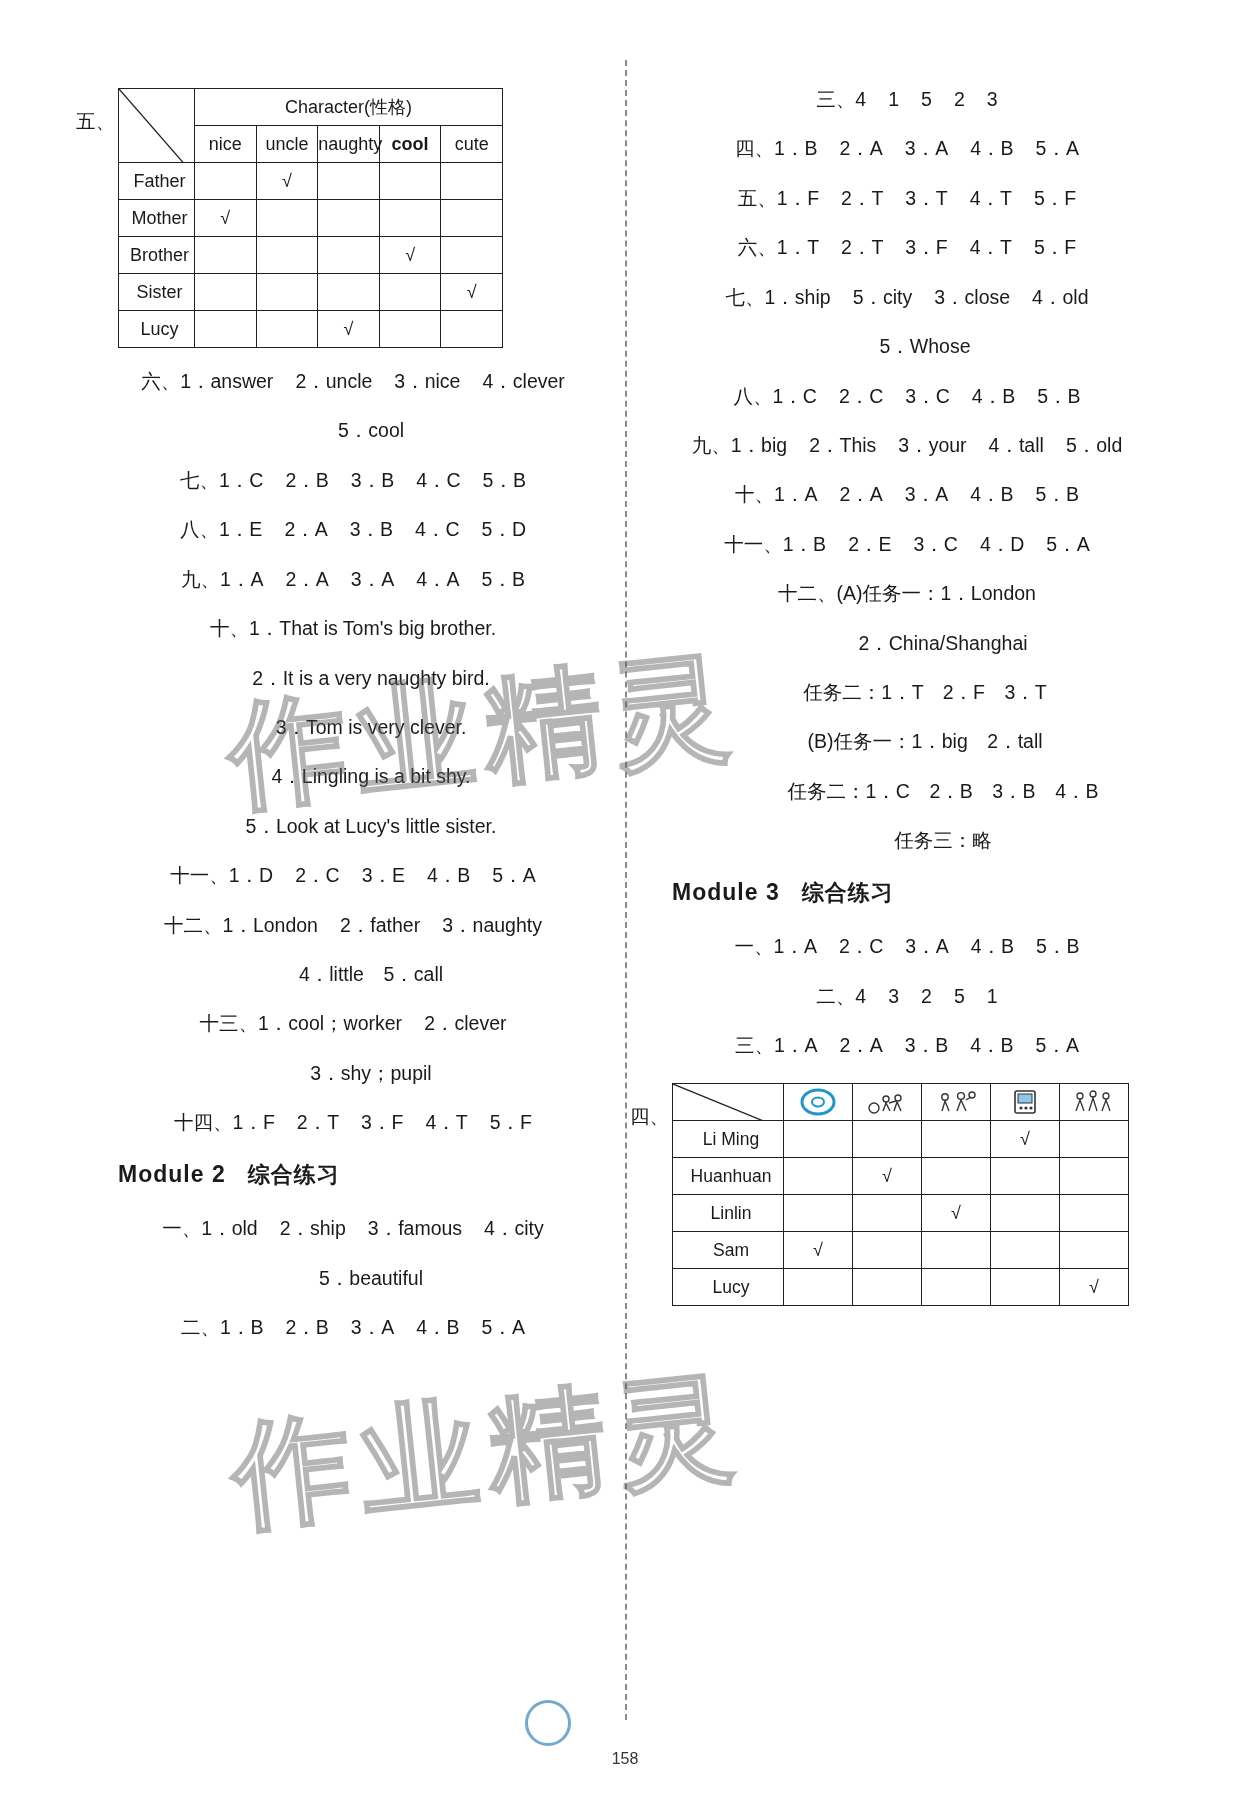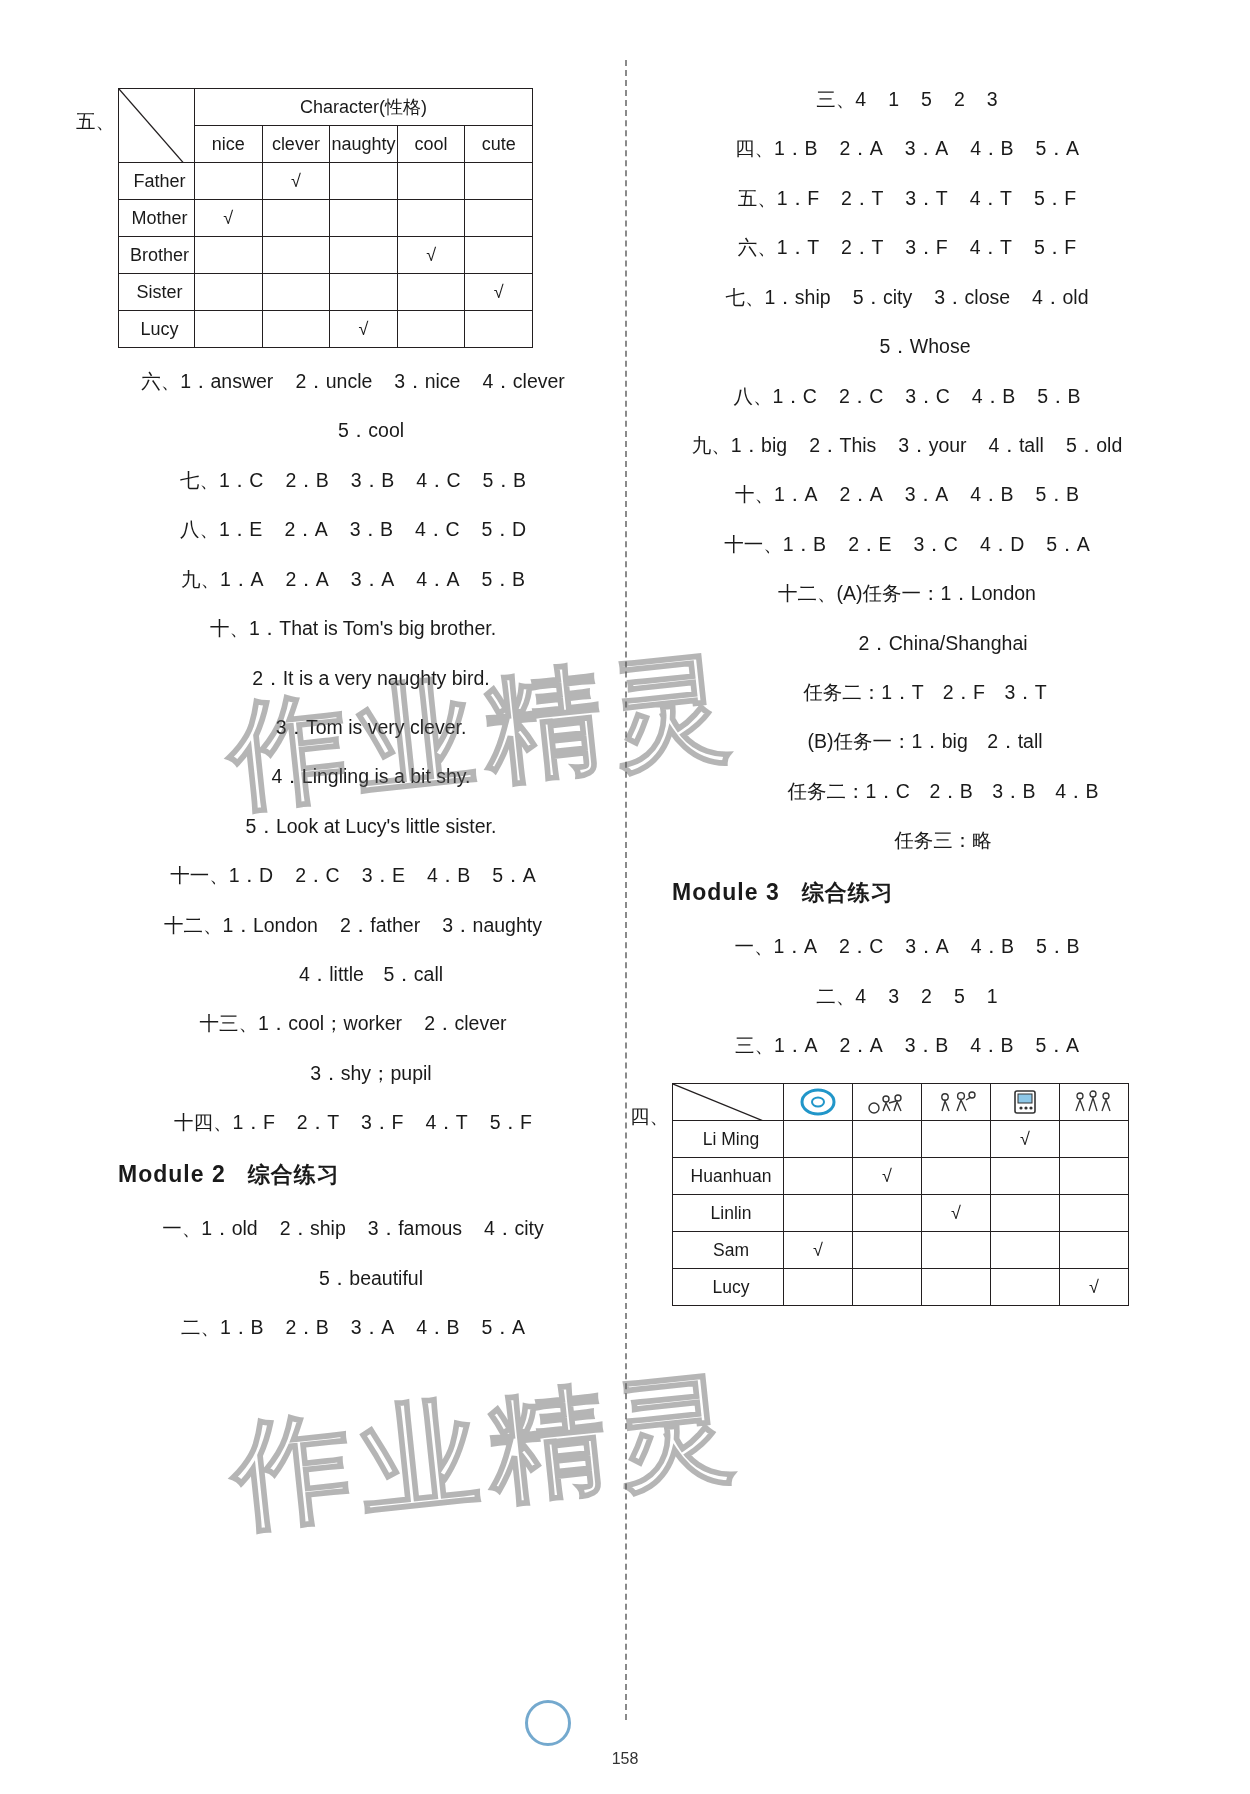--- a/index.html
+++ b/index.html
@@ -48,26 +48,26 @@
     border-collapse:collapse;
     table-layout:fixed;
   }
   table.grid td{
     border:1.3px solid #231f20;
     text-align:center;
     font-size:18px;
     height:36px;
     padding:0;
   }
-  .t1{ width:415px; }
+  .t1{ width:385px; }
   .t1 .c0{ width:75px; }
   .t1 .c1{ width:62px; }
   .t1 .c2{ width:70px; }
   .t1 .c3{ width:92px; }
-  .t1 .c4{ width:60px; }
+  .t1 .c4{ width:60px;font-weight:bold; }
   .t1 .c5{ width:56px;text-align:center; }
   .hdr-title{ height:50px; font-size:18.5px; }
   .diag{
     position:relative;
     overflow:hidden;
   }
   .diag svg{ position:absolute;left:0;top:0; }
   .rowlbl{ text-align:left; padding-left:6px !important; font-size:18px;}
   .chk{ font-size:22px; line-height:1; }
 
@@ -137,21 +137,21 @@
             <tr>
           <td class="c0 diag" rowspan="2">
             <svg width="75" height="86" viewBox="0 0 75 86">
                   <line x1="0" y1="0" x2="75" y2="86" stroke="#231f20" stroke-width="1.3"></line>
                 </svg>
           </td>
           <td class="hdr-title" colspan="5">Character(性格)</td>
         </tr>
         <tr>
           <td class="c1">nice</td>
-          <td class="c2">clever</td>
+          <td class="c2">uncle</td>
           <td class="c3">naughty</td>
           <td class="c4">cool</td>
           <td class="c5">cute</td>
         </tr>
         <tr>
           <td class="rowlbl">Father</td>
           <td></td>
           <td class="chk">√</td>
           <td></td>
           <td></td>

